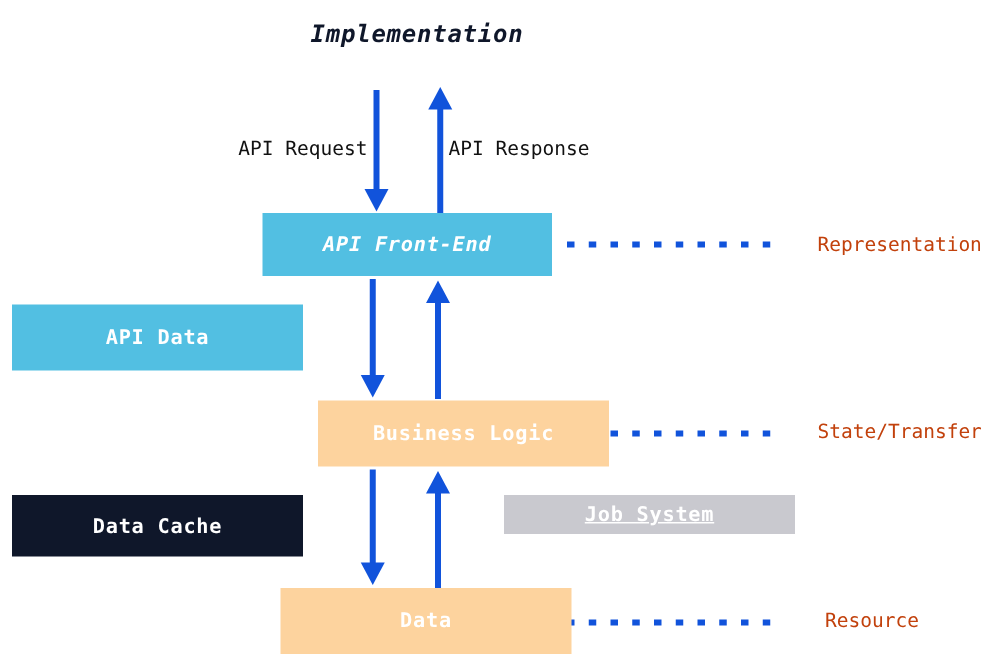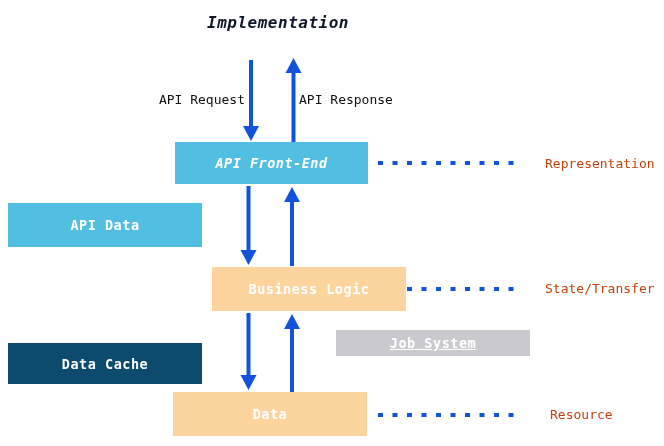--- a/index.html
+++ b/index.html
@@ -44,21 +44,21 @@
     font-size: 13.5px;
     font-weight: bold;
     letter-spacing: 0.5px;
     white-space: nowrap;
   }
   .box.api-front-end { left: 175px; top: 142px; width: 193px; height: 42px; }
   .box.api-cache     { left: 8px;   top: 203px; width: 194px; height: 44px; }
   .box.business-logic{ left: 188px; top: 267px; width: 194px; height: 44px; margin-left: 24px; }
   .box.data-cache    { left: 8px;   top: 330px; width: 194px; height: 41px; }
   .box.job-system    { left: 336px; top: 330px; width: 194px; height: 26px; text-decoration: underline; }
-  .box.data-store    { left: 173px; top: 392px; width: 194px; height: 44px; }
+  .box.data-store    { left: 187px; top: 392px; width: 194px; height: 44px; }
   .layer-label {
     position: absolute;
     font-size: 13px;
     color: #c2410c;
     white-space: nowrap;
   }
   .layer-label.representation { left: 545px; top: 156px; }
   .layer-label.state-transfer { left: 545px; top: 281px; }
   .layer-label.resource       { left: 550px; top: 407px; }
   svg.arrows {
@@ -120,21 +120,21 @@
   </div>
 
   <div class="box api-cache" style="background-color: rgb(82, 191, 226);">
     <span>API Data</span>
   </div>
 
   <div class="box business-logic" style="background-color: rgb(253, 211, 158);">
     <span>Business Logic</span>
   </div>
 
-  <div class="box data-cache" style="background-color: #0c4a6e; margin-top: 13px;">
+  <div class="box data-cache" style="background-color: #0f172a;">
     <span>Data Cache</span>
   </div>
 
   <div class="box job-system" style="background-color: rgb(201, 201, 207);">
     <span>Job System</span>
   </div>
 
   <div class="box data-store" style="background-color: rgb(253, 211, 158);">
     <span>Data</span>
   </div>

